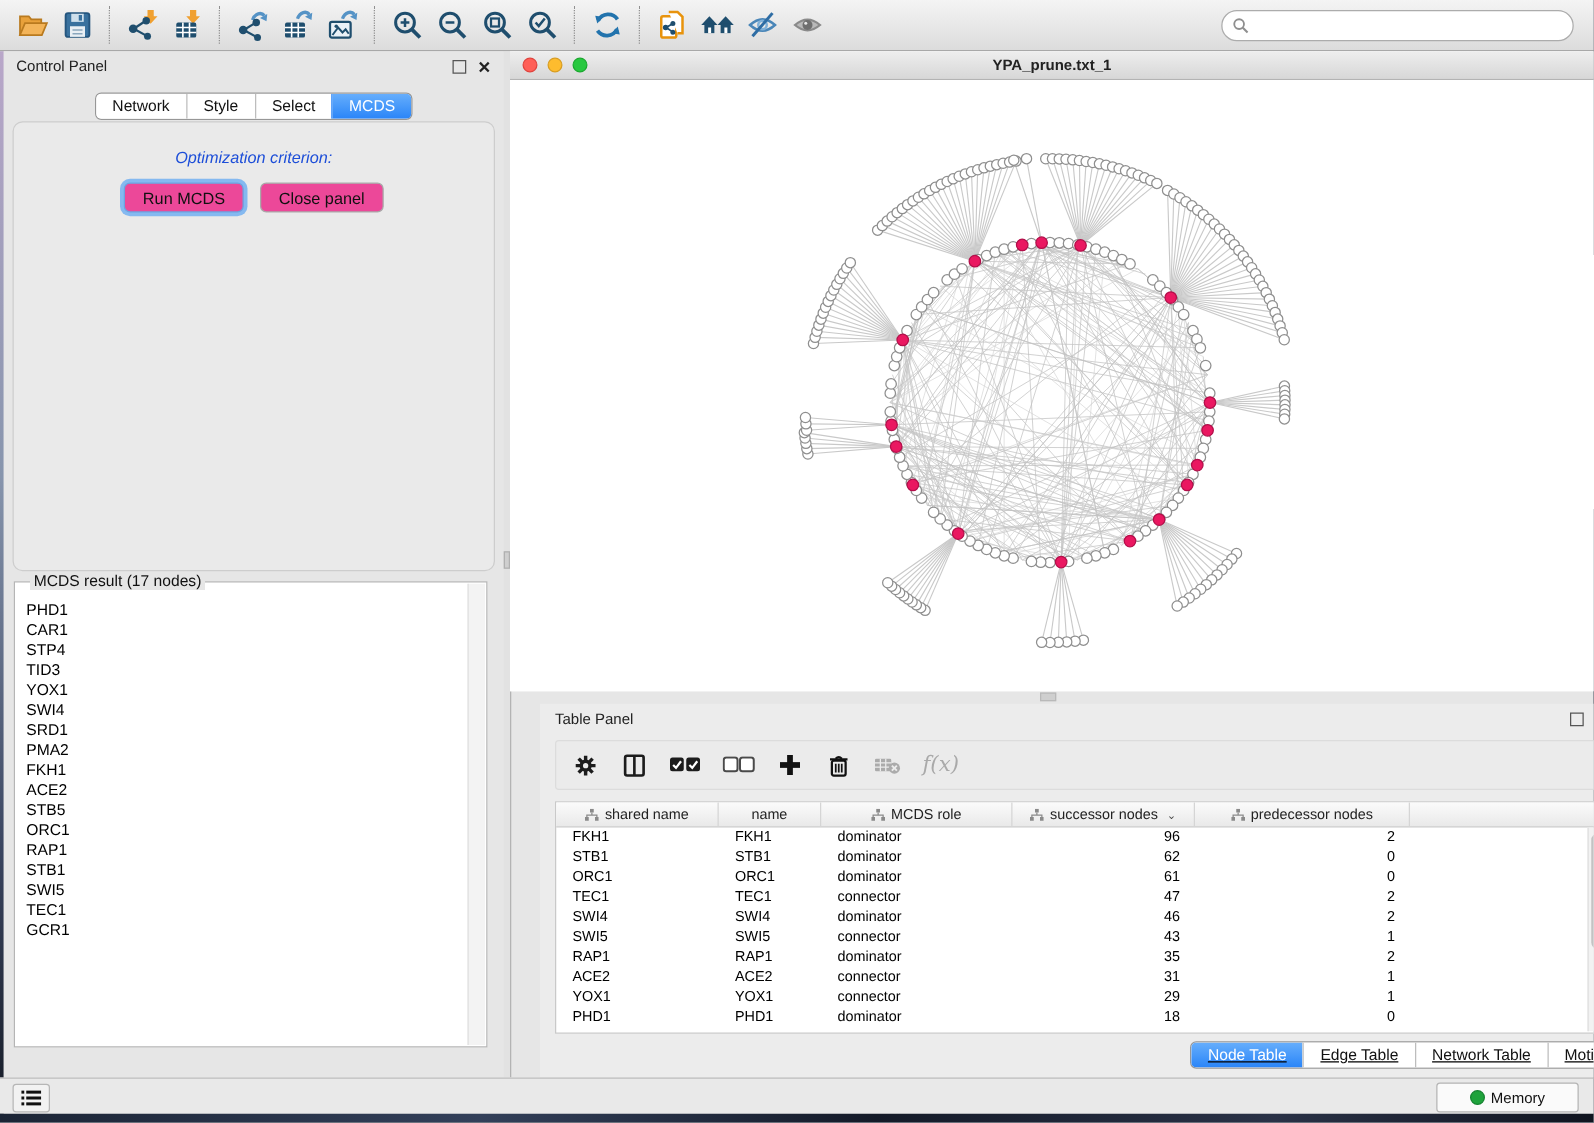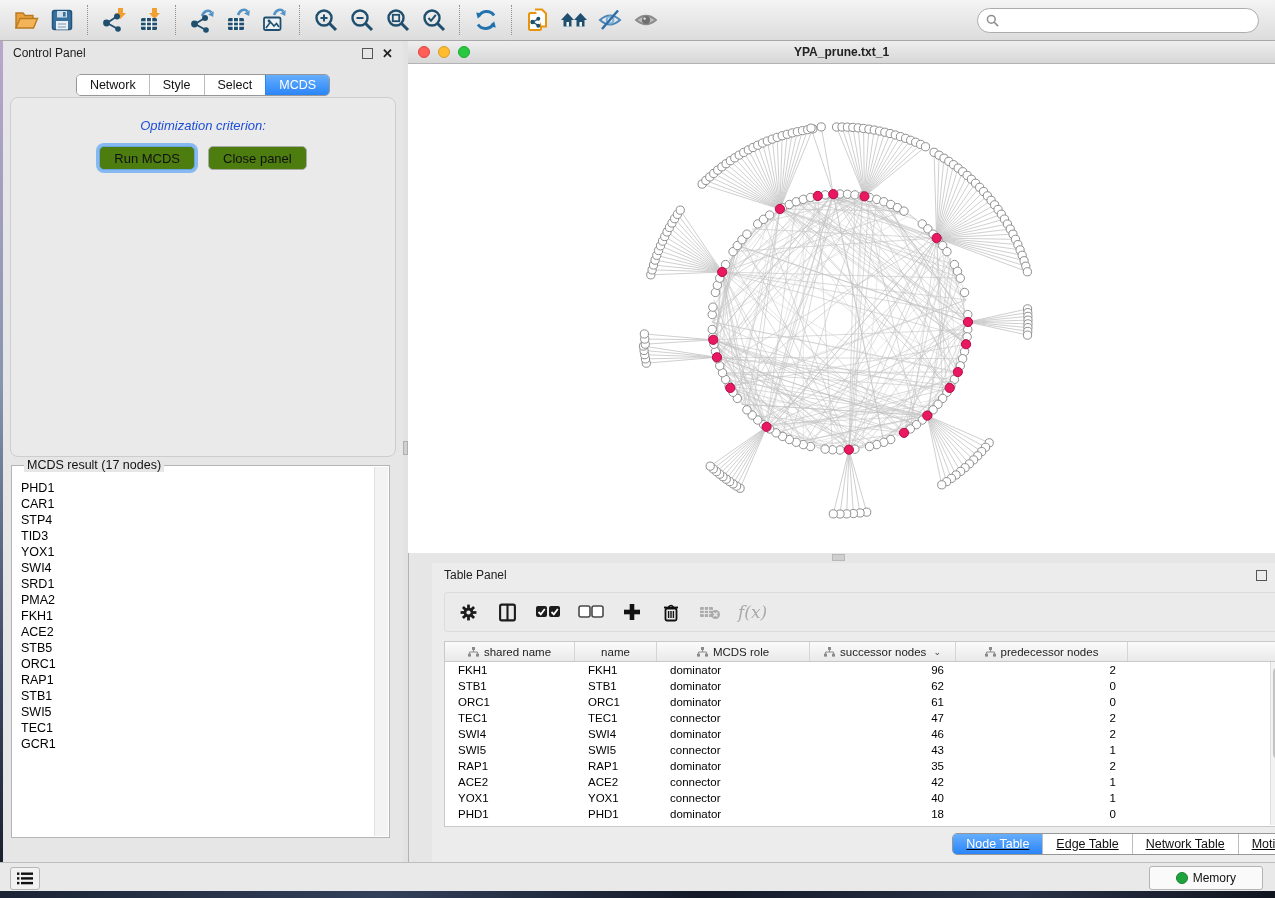--- a/index.html
+++ b/index.html
@@ -24,21 +24,21 @@
   .seg-tab{padding:0 13px;height:20px;line-height:20px;font-size:12.5px;color:#111;background:#fff;border-left:1px solid #bdbdbd;cursor:default;}
   .seg-tab:first-child{border-left:none;}
   .seg-tab.active{background:linear-gradient(#66aefc,#2a85f8);color:#fff;border-left-color:#2a85f8;}
   #cp-tabs{position:absolute;top:33px;left:0;right:0;display:flex;justify-content:center;}
   #cp-box{position:absolute;top:56px;left:7px;right:7px;height:358px;background:#eaeaea;border:1px solid #cdcdcd;border-radius:8px;}
   #opt-label{margin-top:20px;text-align:center;font-size:13px;color:#1d4ed8;font-style:italic;}
   #opt-select{margin:9px auto 0;width:312px;height:22px;background:#fff;border:1px solid #b3b3b3;border-radius:4px;display:flex;align-items:center;box-sizing:border-box;}
   #opt-select .val{flex:1;font-size:12.5px;color:#111;text-align:center;}
   .stepper{width:19px;height:20px;margin-right:1px;border-radius:3px;background:linear-gradient(#6cb1fc,#2e87f8);display:flex;flex-direction:column;align-items:center;justify-content:center;color:#fff;font-size:7px;line-height:6px;}
   #cp-buttons{margin-top:13px;display:flex;justify-content:center;gap:13px;}
-  .mac-btn{height:22px;padding:0 14px;background:#4d7c0f;border:1px solid #a9a9a9;border-radius:5px;font-size:13px;color:#111;display:flex;align-items:center;}
+  .mac-btn{height:22px;padding:0 14px;background:#ec4899;border:1px solid #a9a9a9;border-radius:5px;font-size:13px;color:#111;display:flex;align-items:center;}
   .mac-btn.focused{box-shadow:0 0 0 3px #85b9f0;border-color:#6ba3e0;}
   #result-box{position:absolute;left:8px;right:13px;top:424px;bottom:24px;border:1px solid #b5b5b5;background:#fff;}
   #result-legend{position:absolute;top:-8px;left:12px;background:#e6e6e6;padding:0 3px;font-size:12.5px;color:#111;}
   #result-list{position:absolute;left:1px;top:6px;bottom:1px;right:14px;overflow:hidden;padding:8px 0 0 8px;}
   .result-item{font-size:12.5px;line-height:16px;color:#000;}
   #result-scroll{position:absolute;top:1px;bottom:1px;right:1px;width:13px;background:#f3f3f3;border-left:1px solid #e0e0e0;}
   
   #vsplit{position:absolute;left:403px;top:41px;width:5px;height:821px;background:#e2e2e2;border-right:1px solid #b3b3b3;}
   #vsplit .handle{position:absolute;left:0;top:400px;width:5px;height:14px;background:#cfcfcf;border:1px solid #b0b0b0;box-sizing:border-box;}
   #hsplit-handle{position:absolute;left:832px;top:554px;width:13px;height:7px;background:#cfcfcf;border:1px solid #b9b9b9;box-sizing:border-box;}
@@ -1103,28 +1103,28 @@
             <div class="td txt" style="width: 130px;">RAP1</div>
             <div class="td txt" style="width: 82px;">RAP1</div>
             <div class="td txt" style="width: 153px;">dominator</div>
             <div class="td num" style="width: 146px;">35</div>
             <div class="td num" style="width: 172px;">2</div>
           </div>
           <div class="tr">
             <div class="td txt" style="width: 130px;">ACE2</div>
             <div class="td txt" style="width: 82px;">ACE2</div>
             <div class="td txt" style="width: 153px;">connector</div>
-            <div class="td num" style="width: 146px;">42</div>
+            <div class="td num" style="width: 146px;">31</div>
             <div class="td num" style="width: 172px;">1</div>
           </div>
           <div class="tr">
             <div class="td txt" style="width: 130px;">YOX1</div>
             <div class="td txt" style="width: 82px;">YOX1</div>
             <div class="td txt" style="width: 153px;">connector</div>
-            <div class="td num" style="width: 146px;">40</div>
+            <div class="td num" style="width: 146px;">29</div>
             <div class="td num" style="width: 172px;">1</div>
           </div>
           <div class="tr">
             <div class="td txt" style="width: 130px;">PHD1</div>
             <div class="td txt" style="width: 82px;">PHD1</div>
             <div class="td txt" style="width: 153px;">dominator</div>
             <div class="td num" style="width: 146px;">18</div>
             <div class="td num" style="width: 172px;">0</div>
           </div>
         </div>

